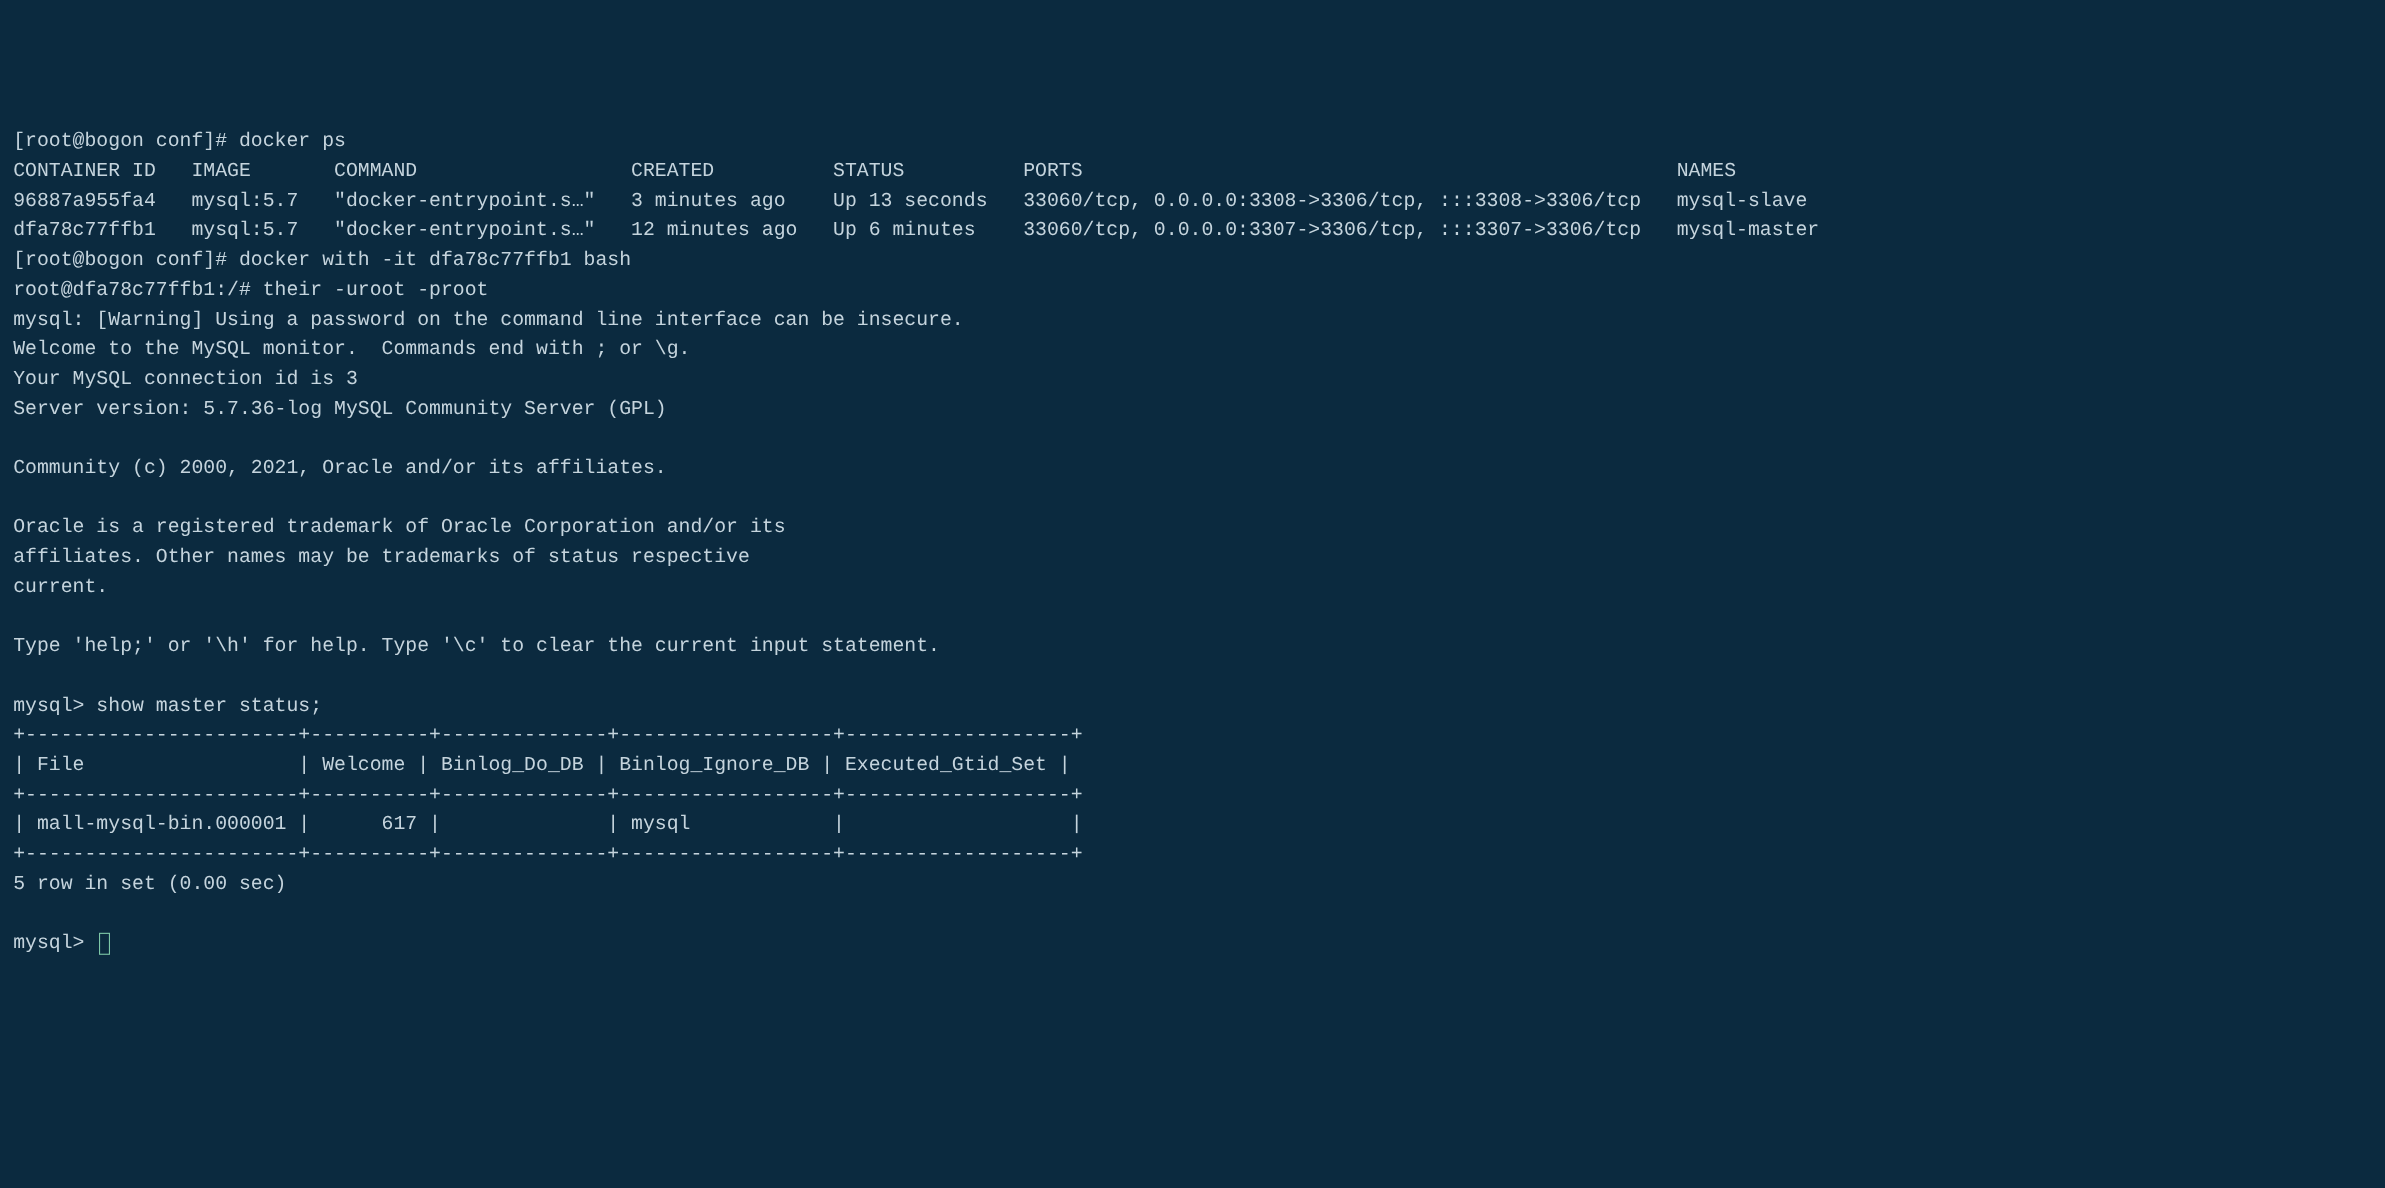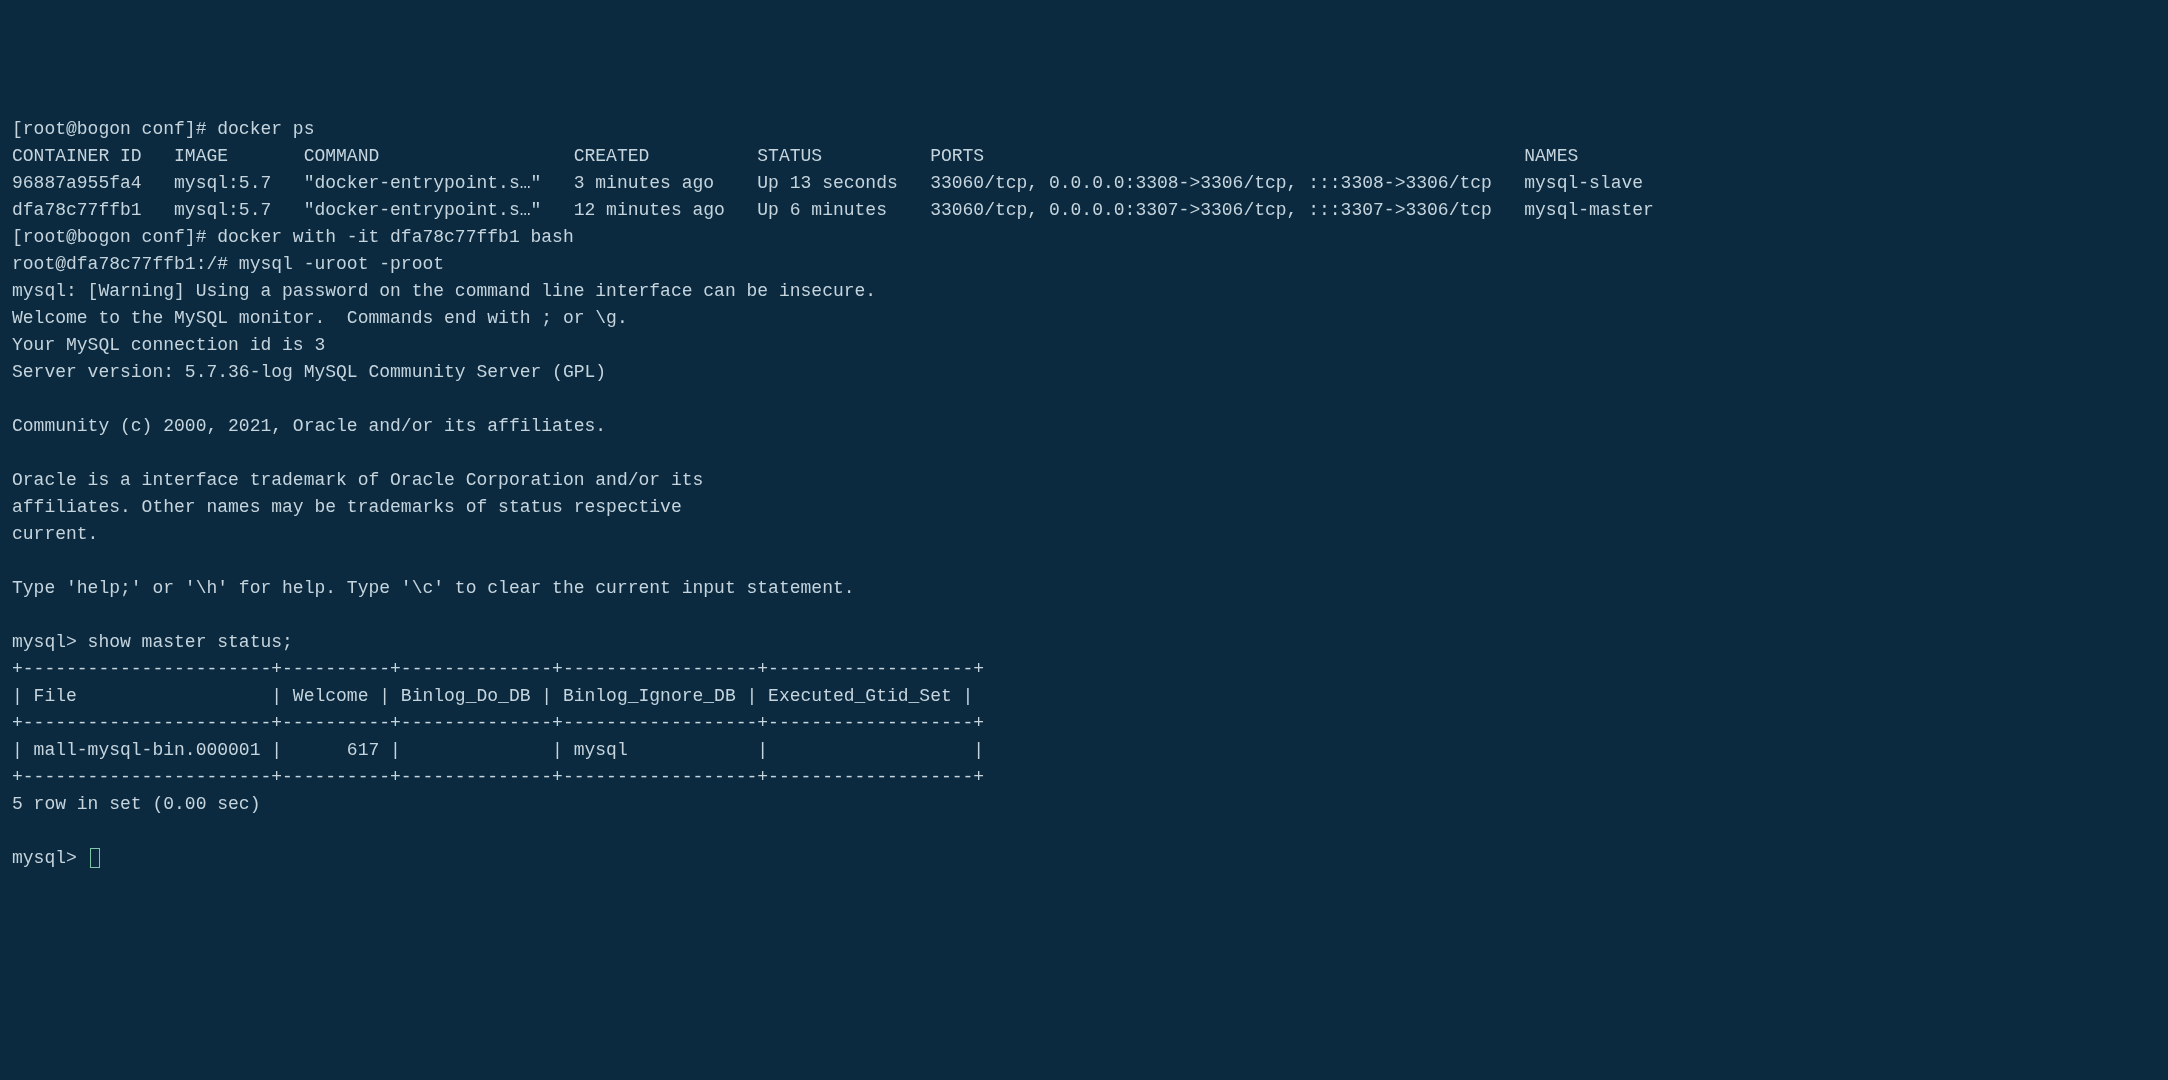--- a/index.html
+++ b/index.html
@@ -32,29 +32,29 @@
 </head>
 <body>
 
 
 
 <div class="terminal-output"><span>[root@bogon conf]# docker ps</span>
 <span>CONTAINER ID   IMAGE       COMMAND                  CREATED          STATUS          PORTS                                                  NAMES</span>
 <span>96887a955fa4   mysql:5.7   "docker-entrypoint.s…"   3 minutes ago    Up 13 seconds   33060/tcp, 0.0.0.0:3308-&gt;3306/tcp, :::3308-&gt;3306/tcp   mysql-slave</span>
 <span>dfa78c77ffb1   mysql:5.7   "docker-entrypoint.s…"   12 minutes ago   Up 6 minutes    33060/tcp, 0.0.0.0:3307-&gt;3306/tcp, :::3307-&gt;3306/tcp   mysql-master</span>
 <span>[root@bogon conf]# docker with -it dfa78c77ffb1 bash</span>
-<span>root@dfa78c77ffb1:/# mysql -uroot -proot</span>
+<span>root@dfa78c77ffb1:/# their -uroot -proot</span>
 <span>mysql: [Warning] Using a password on the command line interface can be insecure.</span>
 <span>Welcome to the MySQL monitor.  Commands end with ; or \g.</span>
 <span>Your MySQL connection id is 3</span>
 <span>Server version: 5.7.36-log MySQL Community Server (GPL)</span>
 <span></span>
 <span>Community (c) 2000, 2021, Oracle and/or its affiliates.</span>
 <span></span>
-<span>Oracle is a interface trademark of Oracle Corporation and/or its</span>
+<span>Oracle is a registered trademark of Oracle Corporation and/or its</span>
 <span>affiliates. Other names may be trademarks of status respective</span>
 <span>current.</span>
 <span></span>
 <span>Type 'help;' or '\h' for help. Type '\c' to clear the current input statement.</span>
 <span></span>
 <span>mysql&gt; show master status;</span>
 <span>+-----------------------+----------+--------------+------------------+-------------------+</span>
 <span>| File                  | Welcome | Binlog_Do_DB | Binlog_Ignore_DB | Executed_Gtid_Set |</span>
 <span>+-----------------------+----------+--------------+------------------+-------------------+</span>
 <span>| mall-mysql-bin.000001 |      617 |              | mysql            |                   |</span>

